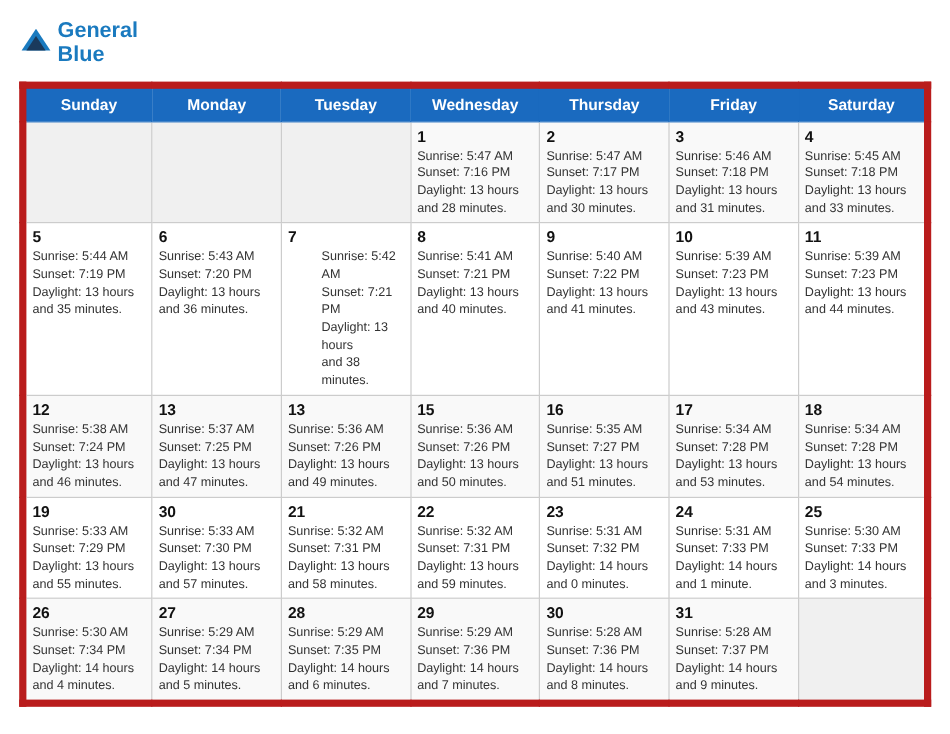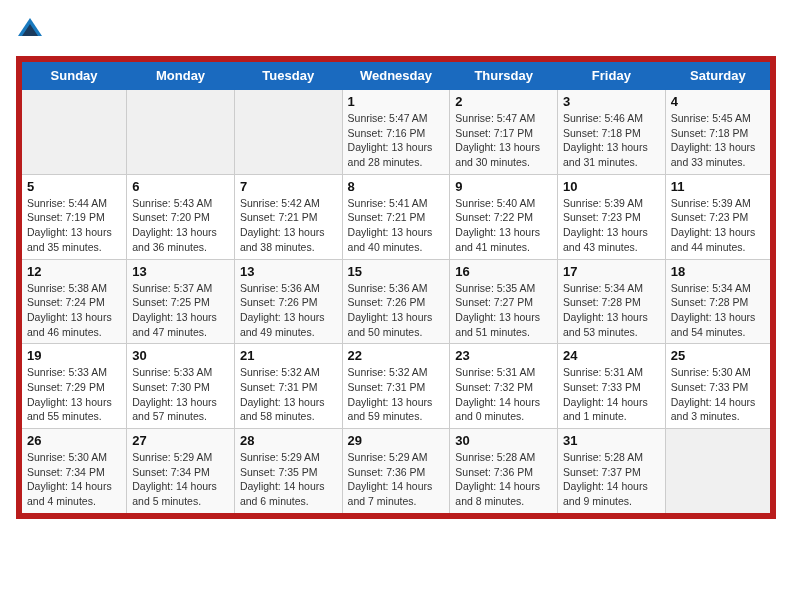--- a/index.html
+++ b/index.html
@@ -93,20 +93,24 @@
   </style>
 </head>
 <body>
 
 <div class="header">
   <div class="logo">
     <svg class="logo-icon" viewBox="0 0 28 28">
       <polygon points="14,2 26,20 2,20" fill="#1a7abf"></polygon>
       <polygon points="14,8 22,20 6,20" fill="#1a3a5c"></polygon>
     </svg>
+    <div class="logo-text">
+      <div><span>General</span></div>
+      <div style="color:#1a7abf;">Blue</div>
+    </div>
   </div>
   <div class="title-block">
     <div class="main-title"></div>
     <div class="sub-title"></div>
   </div>
 </div>
 
 <table class="calendar">
   <thead>
     <tr id="dow-row">
@@ -163,21 +167,21 @@
         </td>
         <td>
           <span class="day-num">6</span>
           <div class="cell-text" style="white-space: pre-line;">Sunrise: 5:43 AM
 Sunset: 7:20 PM
 Daylight: 13 hours
 and 36 minutes.</div>
         </td>
         <td>
           <span class="day-num">7</span>
-          <div class="cell-text" style="white-space: pre-line;">Sunrise: 5:42 AM
+          <div class="cell-text" style="white-space: pre-line; margin-left: 28px;">Sunrise: 5:42 AM
 Sunset: 7:21 PM
 Daylight: 13 hours
 and 38 minutes.</div>
         </td>
         <td>
           <span class="day-num">8</span>
           <div class="cell-text" style="white-space: pre-line;">Sunrise: 5:41 AM
 Sunset: 7:21 PM
 Daylight: 13 hours
 and 40 minutes.</div>

